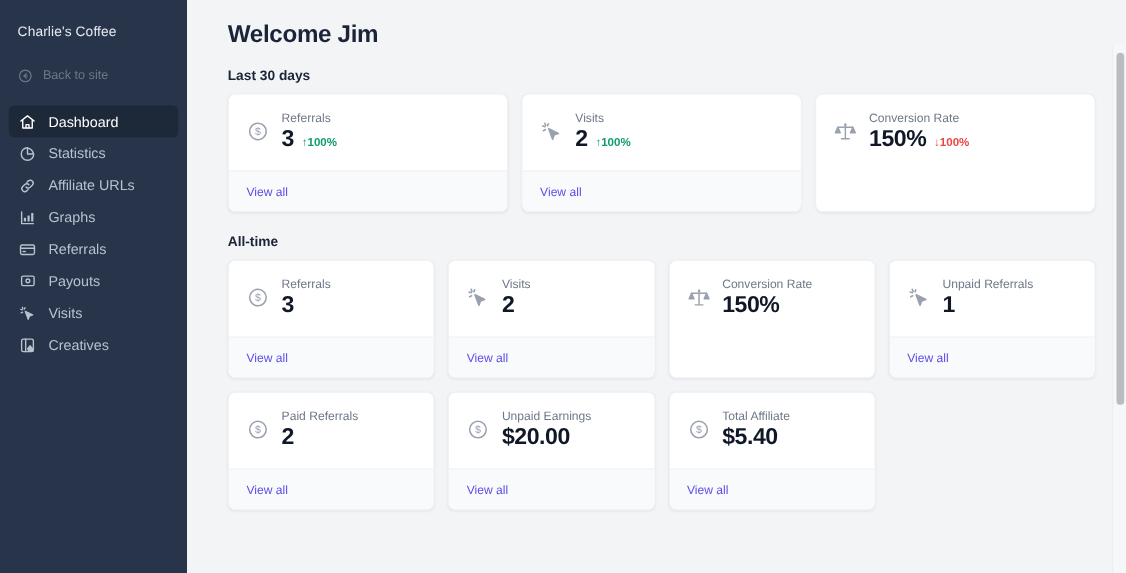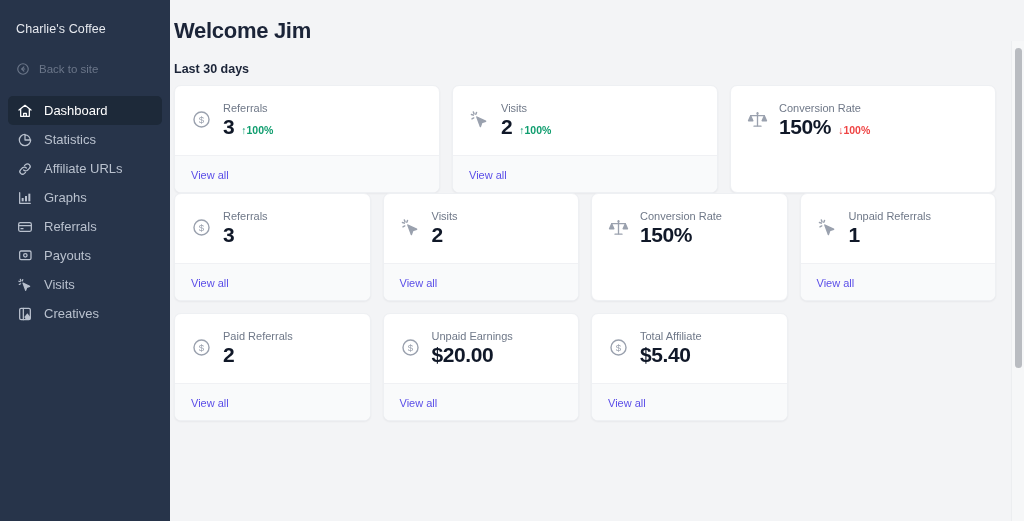--- a/index.html
+++ b/index.html
@@ -87,21 +87,21 @@
   .avatar .body {
     position: absolute; left: 50%; top: 15.5px; transform: translateX(-50%);
     width: 17px; height: 14px; border-radius: 9px 9px 0 0; background: #9aa1ad;
   }
   .chev { color: #8b94a3; }
 
   .scrollarea {
     flex: 1; overflow: hidden; position: relative;
     padding: 0 0 0 0;
   }
-  .content { padding: 18px 28px 0 4px; }
+  .content { padding: 18px 28px 0 4px; margin-left: 33px; }
 
   .page-title {
     font-size: 22px; font-weight: bold; color: #1b2438;
     letter-spacing: -.3px;
     margin-bottom: 18px;
   }
   .section-title {
     font-size: 12.5px; font-weight: bold; color: #1b2438;
     margin-bottom: 9px;
   }
@@ -335,20 +335,21 @@
                 <div class="valrow">
                   <span class="card-value">150%</span>
                   <span class="delta down">↓100%</span>
                 </div>
               </div>
             </div>
           </div>
 
         </div>
 
+        <h2 class="section-title second">All-time</h2>
 
         <div class="grid4">
 
           <div class="card">
             <div class="card-body">
               <span class="card-icon">
                 <svg width="21" height="21" viewBox="0 0 24 24" fill="none" stroke="currentColor" stroke-width="1.6">
                   <circle cx="12" cy="12" r="8.6"></circle>
                   <text x="12" y="16" font-size="11" font-family="Liberation Sans, sans-serif" text-anchor="middle" fill="currentColor" stroke="none">$</text>
                 </svg>

